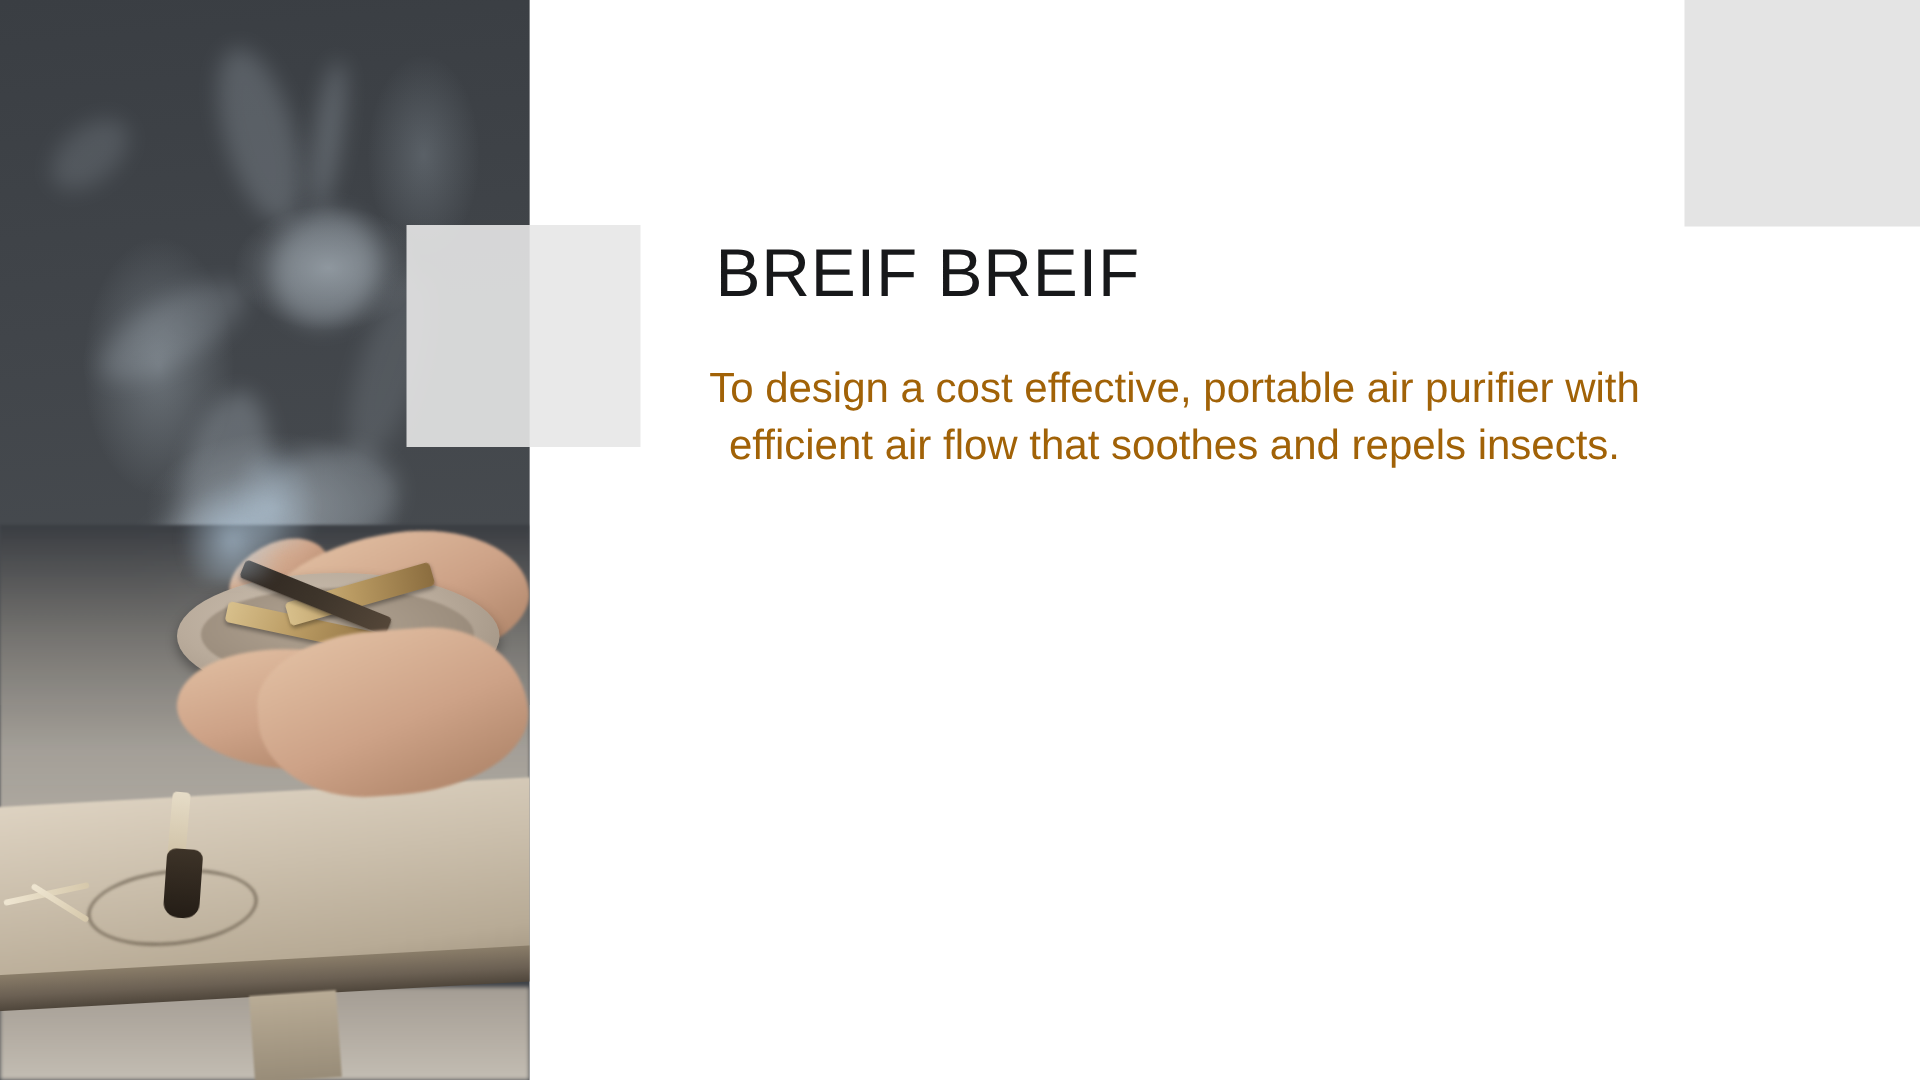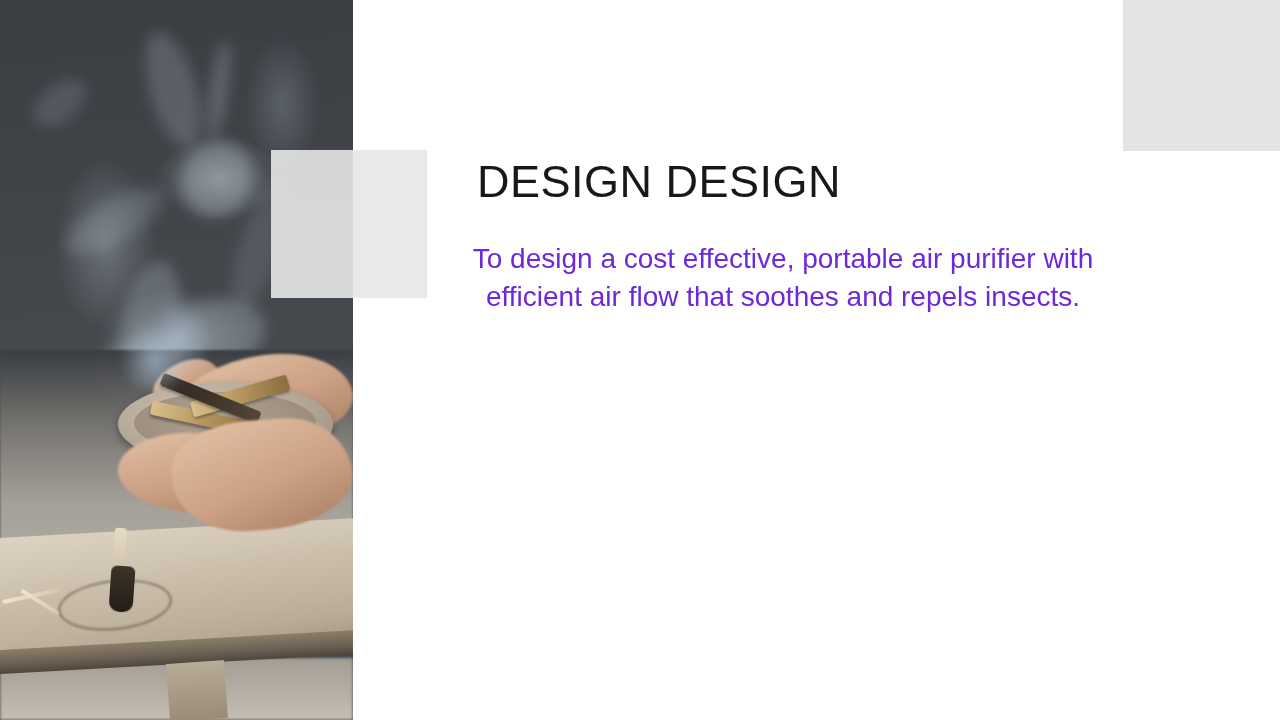--- a/index.html
+++ b/index.html
@@ -242,21 +242,21 @@
 
   .slide-body {
     position: absolute;
     left: 90px;
     top: 240px;
     width: 680px;
     margin: 0;
     font-size: 28px;
     font-weight: 300;
     line-height: 38px;
-    color: #6d28d9;
+    color: #a16207;
     text-align: center;
     font-family: "Liberation Sans Narrow", "Liberation Sans", "DejaVu Sans", sans-serif;
   }
 </style>
 </head>
 <body>
 
 <div class="slide">
 
   <div class="photo-panel">
@@ -298,17 +298,17 @@
     <div class="wisp w2"></div>
 
     <div class="hand left-lower"></div>
     <div class="hand right-lower"></div>
   </div>
 
   <div class="deco-square"></div>
   <div class="deco-corner"></div>
 
   <div class="content">
-    <h1 class="slide-title">DESIGN DESIGN</h1>
+    <h1 class="slide-title">BREIF BREIF</h1>
     <p class="slide-body">To design a cost effective, portable air purifier with efficient air flow that soothes and repels insects.</p>
   </div>
 
 </div>
 
 </body></html>

